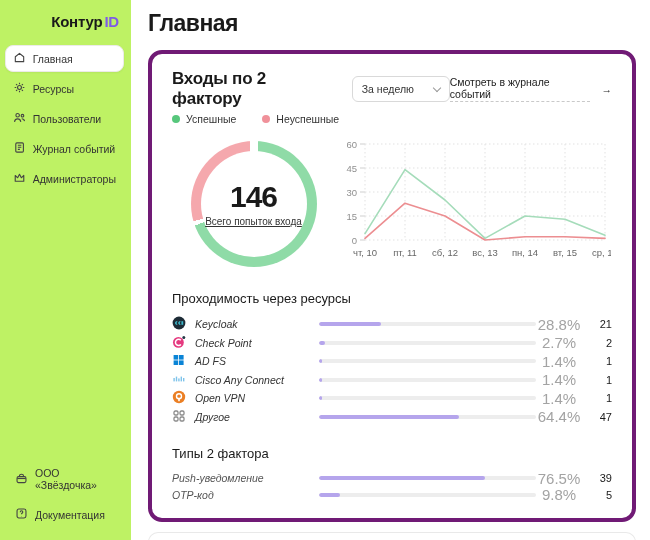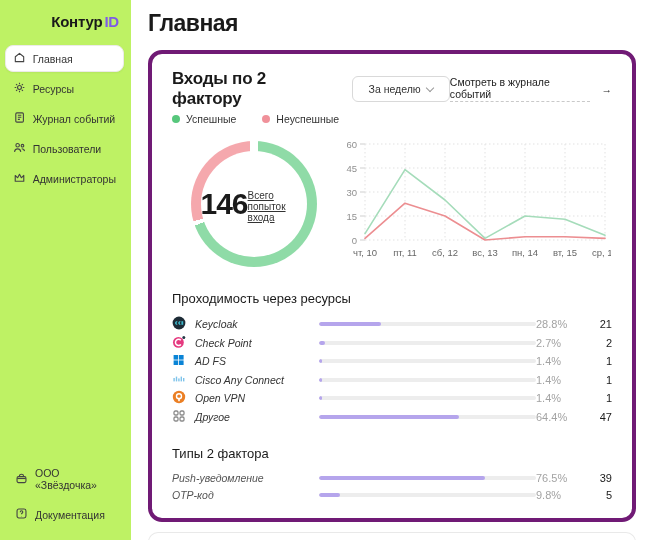--- a/index.html
+++ b/index.html
@@ -38,52 +38,52 @@
   .card2 {
     border:1px solid #e9e9e9; border-bottom:none;
     border-radius:14px 14px 0 0; height:10px; margin-top:10px;
   }
   .card-header { display:flex; align-items:center; }
   .card-title { font-size:17px; font-weight:bold; letter-spacing:-0.2px; }
   .period-select {
     margin-left:16px; width:100px; height:26px;
     border:1px solid #d9d9d9; border-radius:6px;
     display:flex; align-items:center; justify-content:space-between;
-    padding:0 16px; font-size:10.5px; color:#333; cursor:pointer; background:#fff;
+    padding:0 9px; font-size:10.5px; color:#333; cursor:pointer; background:#fff;
   }
   .chev { width:6px; height:6px; border-right:1.4px solid #999; border-bottom:1.4px solid #999;
           transform:rotate(45deg); margin-top:-3px; }
   .journal-link { margin-left:auto; font-size:10.5px; color:#222; cursor:pointer; display:flex; align-items:center; gap:12px; }
   .journal-link .txt { border-bottom:1px dashed #c9c9c9; padding-bottom:1px; }
   
   .legend { display:flex; gap:26px; margin-top:4px; }
   .legend-item { display:flex; align-items:center; gap:6px; font-size:10.5px; color:#333; }
   .dot { width:8px; height:8px; border-radius:50%; }
   
   .charts-row { display:flex; margin-top:10px; align-items:flex-start; }
   .donut-wrap { width:163px; flex-shrink:0; display:flex; justify-content:center; padding-top:6px; }
   .donut { width:126px; height:126px; border-radius:50%; position:relative; }
   .donut-hole {
     position:absolute; left:10px; top:10px; width:106px; height:106px;
     background:#fff; border-radius:50%;
-    display:flex; flex-direction:row; align-items:center; justify-content:center;
+    display:flex; flex-direction:column; align-items:center; justify-content:center;
   }
   .donut-total { font-size:30px; font-weight:bold; letter-spacing:-1px; line-height:1; }
   .donut-caption { font-size:10px; color:#333; margin-top:4px;text-decoration:underline; }
   .line-chart-wrap { flex:1; }
   
   .section { margin-top:20px; }
   .section-title { font-size:13px; font-weight:normal; margin-bottom:9px; }
   .stat-row { display:flex; align-items:center; height:18.5px; }
   .stat-label-col { width:147px; display:flex; align-items:center; gap:9px; font-size:10.5px; color:#333;font-style:italic; }
   .stat-label-col.noicon { color:#555; }
   .stat-label-col svg { flex-shrink:0; }
   .bar-track { flex:1; height:4px; border-radius:2px; background:#ededed; position:relative; overflow:hidden; }
   .bar-fill { position:absolute; left:0; top:0; bottom:0; border-radius:2px; }
-  .stat-pct { width:46px; text-align:left; font-size:11px; color:#a3a3a3; }
+  .stat-pct { width:46px; text-align:center; font-size:15px; color:#a3a3a3; }
   .stat-count { width:30px; text-align:right; font-size:11px; color:#1a1a1a; }
   .factors .stat-row { height:16.5px; }
   text { font-family:"Liberation Sans", sans-serif; }
 </style>
 </head>
 <body>
 
 <div class="sidebar">
   <div class="logo"><span>Контур</span><span class="accent">ID</span></div>
   <div class="nav" id="nav-main">
@@ -97,34 +97,34 @@
   <div class="nav-item">
     <span class="ni-icon"><svg width="13" height="13" viewBox="0 0 14 14" fill="none" stroke="#444" stroke-width="1.2">
             <circle cx="7" cy="7" r="2.1"></circle>
             <path d="M7 1.8v1.7M7 10.5v1.7M1.8 7h1.7M10.5 7h1.7M3.3 3.3l1.2 1.2M9.5 9.5l1.2 1.2M10.7 3.3 9.5 4.5M4.5 9.5l-1.2 1.2"></path>
           </svg></span>
     <span class="ni-label">Ресурсы</span>
   </div>
 
   <div class="nav-item">
     <span class="ni-icon"><svg width="13" height="13" viewBox="0 0 14 14" fill="none" stroke="#444" stroke-width="1.2">
-            <rect x="3" y="2" width="8.2" height="10" rx="1.2"></rect>
-            <path d="M5.2 4.6h3.8M5.2 6.8h3.8M5.2 9h2.2"></path>
-          </svg></span>
-    <span class="ni-label">Журнал событий</span>
-  </div>
-
-  <div class="nav-item">
-    <span class="ni-icon"><svg width="13" height="13" viewBox="0 0 14 14" fill="none" stroke="#444" stroke-width="1.2">
             <circle cx="5" cy="4.6" r="1.9"></circle>
             <path d="M1.6 11.6c.4-2 1.8-3.1 3.4-3.1s3 1.1 3.4 3.1"></path>
             <circle cx="10.2" cy="5" r="1.4"></circle>
             <path d="M9.4 8.3c1.6 0 2.7.9 3 2.6"></path>
           </svg></span>
     <span class="ni-label">Пользователи</span>
+  </div>
+
+  <div class="nav-item">
+    <span class="ni-icon"><svg width="13" height="13" viewBox="0 0 14 14" fill="none" stroke="#444" stroke-width="1.2">
+            <rect x="3" y="2" width="8.2" height="10" rx="1.2"></rect>
+            <path d="M5.2 4.6h3.8M5.2 6.8h3.8M5.2 9h2.2"></path>
+          </svg></span>
+    <span class="ni-label">Журнал событий</span>
   </div>
 
   <div class="nav-item">
     <span class="ni-icon"><svg width="13" height="13" viewBox="0 0 14 14" fill="none" stroke="#444" stroke-width="1.2">
             <path d="M2.4 11V4.8L5 7.3 7 3.6l2 3.7 2.6-2.5V11z" stroke-linejoin="round"></path>
           </svg></span>
     <span class="ni-label">Администраторы</span>
   </div>
 </div>
   <div class="sidebar-footer nav" id="nav-footer">

